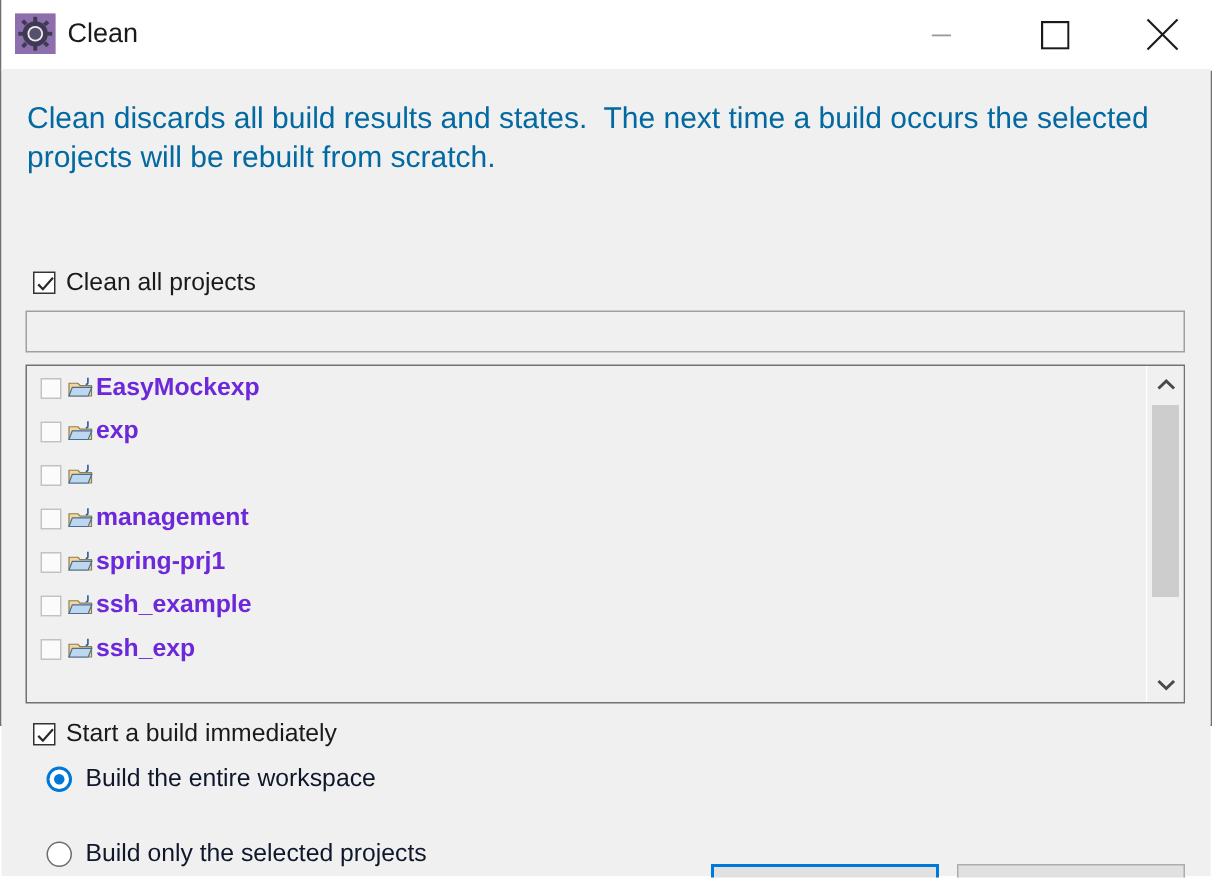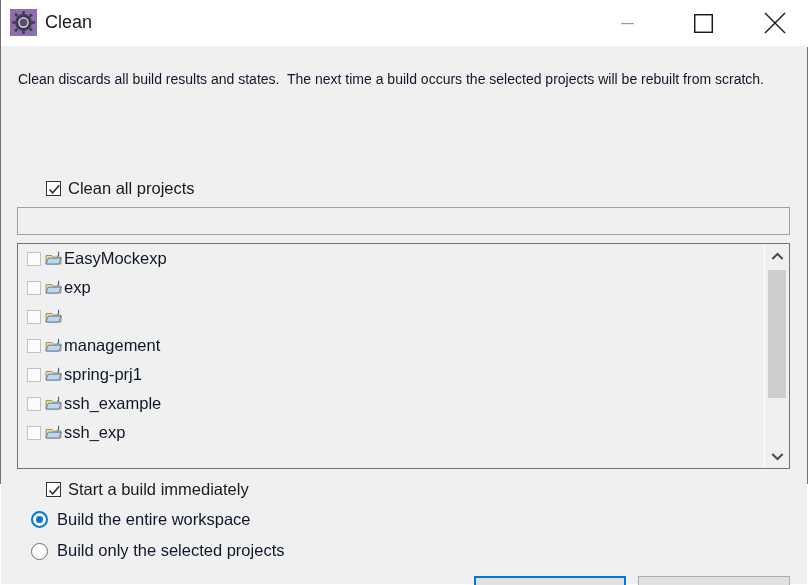--- a/index.html
+++ b/index.html
@@ -69,33 +69,32 @@
     left: 0; top: 46px;
     width: 806px;
     height: 538px;
     background: #f0f0f0;
   }
 
   #desc {
     position: absolute;
     left: 17px; top: 20px;
     width: 762px;
-    font-size: 14px;
-    color: #0f172a;
+    font-size: 20px;
+    color: #0369a1;
     line-height: 26px;
     white-space: pre-wrap;
   }
 
   
   .cb-row {
     position: absolute;
     display: flex;
     align-items: center;
     white-space: nowrap;
-    margin-left: 24px;
   }
   .cbox {
     width: 15px; height: 15px;
     box-sizing: border-box;
     border: 1px solid #333333;
     background: #ffffff;
     position: relative;
     flex: 0 0 auto;
   }
   .cbox svg { position: absolute; left: 1px; top: 1px; }
@@ -151,23 +150,24 @@
     flex: 0 0 auto;
   }
   .folder-icon {
     width: 18px; height: 16px;
     margin-left: 4px;
     flex: 0 0 auto;
     display: block;
   }
   .item-label {
     font-size: 16.5px;
-    color: #0f172a;
+    color: #6d28d9;
     margin-left: 1px;
     white-space: nowrap;
+    font-weight: bold;
   }
 
   
   #scrollbar {
     position: absolute;
     right: 0; top: 0;
     width: 24px; height: 224px;
     background: #f0f0f0;
     border-left: 1px solid #ffffff;
   }
@@ -226,21 +226,21 @@
   .radio.off {
     border: 1px solid #6e6e6e;
     background: #ffffff;
   }
   .radio-label {
     font-size: 16.5px;
     color: #0f172a;
     margin-left: 9px;
   }
   #radio-workspace { left: 30px; top: 464px; }
-  #radio-selected  { left: 30px; top: 495px; align-items: flex-end; }
+  #radio-selected  { left: 30px; top: 514px; }
 
   
   .dlg-btn {
     position: absolute;
     height: 33px;
     box-sizing: border-box;
     background: #e1e1e1;
     font-family: "Liberation Sans", sans-serif;
     font-size: 16.5px;
     color: #1a1a1a;

